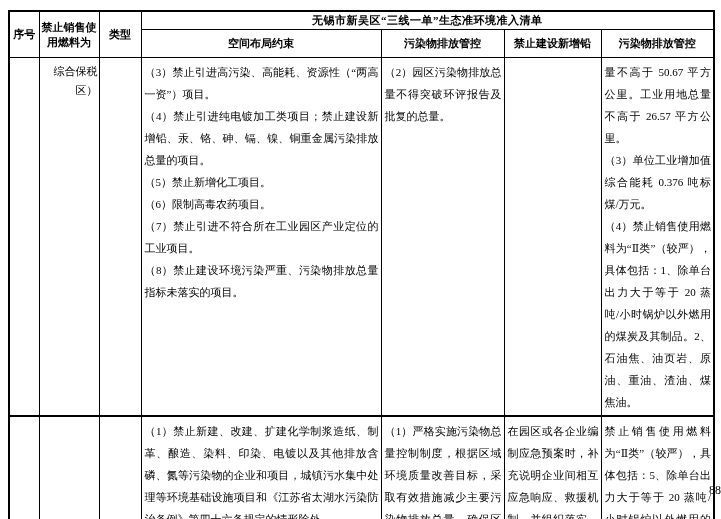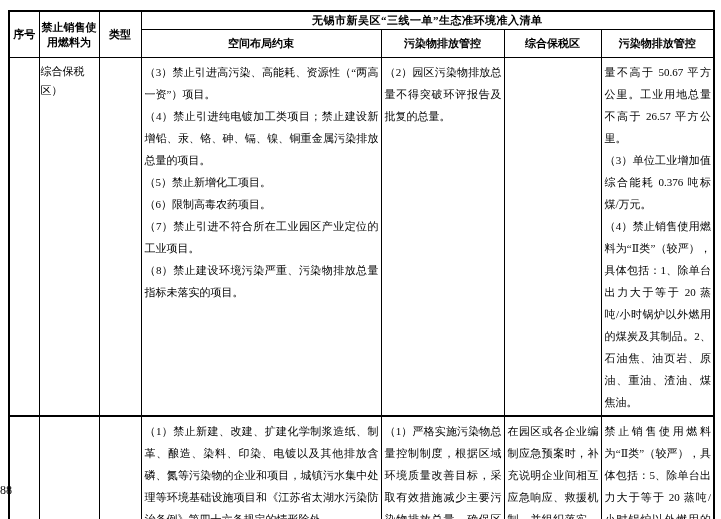--- a/index.html
+++ b/index.html
@@ -24,28 +24,28 @@
   td.txt{
     vertical-align:top;
     text-align:justify;
     text-justify:inter-character;
     padding:3px 2px 2px 3px;
     line-height:22px;
     white-space:pre-wrap;
     word-break:break-all;
   }
   td.ctr{
-    text-align:left;vertical-align:middle;
+    text-align:right;vertical-align:middle;
     line-height:19px;padding:2px 1px;white-space:normal;word-break:break-all;
   }
   td.ctr-top{vertical-align:top;padding-top:4px;}
   tbody tr.rowA td{border-bottom:2px solid #000;}
   .footer{
     position:absolute;left:0;top:483px;width:721px;
-    text-align:left;font-size:12px;
+    text-align:right;font-size:12px;
   }
 </style>
 </head>
 <body>
 
 <table class="doc">
   <colgroup>
     <col style="width:30px">
       <col style="width:60px">
       <col style="width:42px">
@@ -57,21 +57,21 @@
   <thead>
     <tr style="height:18px">
       <th rowspan="2">序号</th>
       <th rowspan="2">禁止销售使用燃料为</th>
       <th rowspan="2">类型</th>
       <th colspan="4" class="banner">无锡市新吴区“三线一单”生态准环境准入清单</th>
     </tr>
     <tr style="height:28px">
       <th class="subhead">空间布局约束</th>
       <th class="subhead">污染物排放管控</th>
-      <th class="subhead">综合保税区</th>
+      <th class="subhead">禁止建设新增铅</th>
       <th class="subhead">污染物排放管控</th>
     </tr>
   </thead>
   <tbody>
     <tr class="rowA" style="height:268px">
       <td class="ctr"></td>
       <td class="ctr ctr-top">综合保税区）</td>
       <td class="ctr"></td>
       <td class="txt">（3）禁止引进高污染、高能耗、资源性（“两高一资”）项目。
 （4）禁止引进纯电镀加工类项目；禁止建设新增铅、汞、铬、砷、镉、镍、铜重金属污染排放总量的项目。

